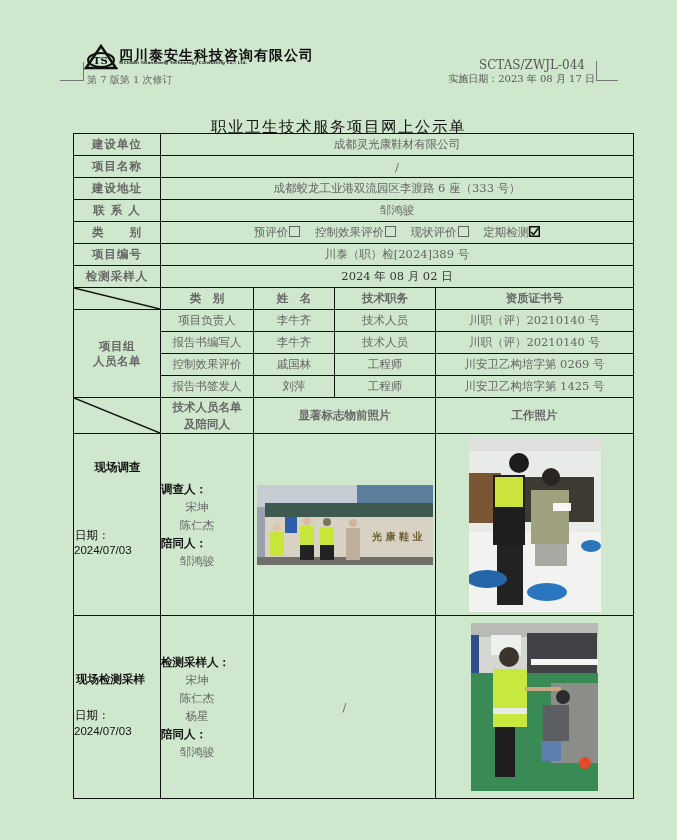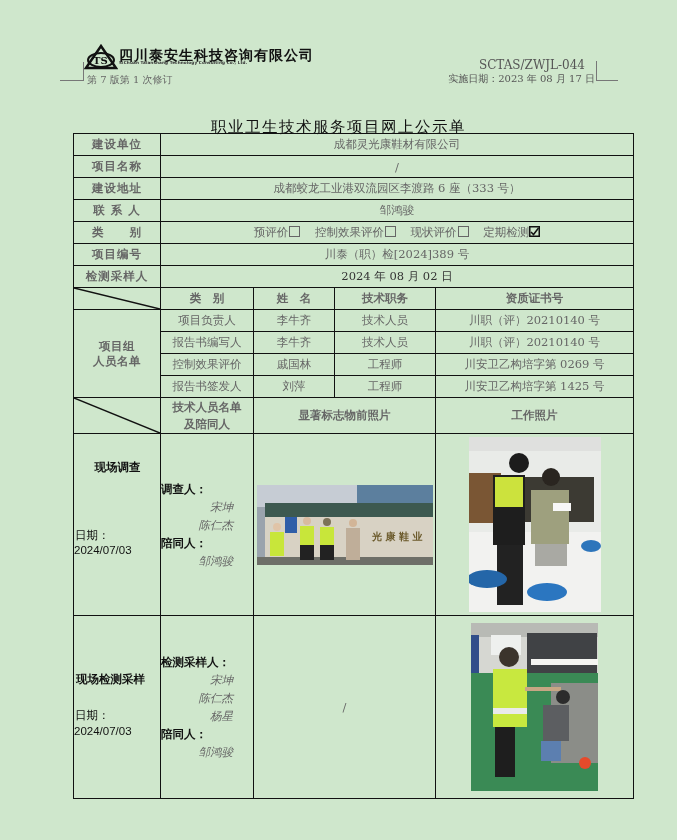--- a/index.html
+++ b/index.html
@@ -22,21 +22,21 @@
     table.main { position:absolute; left:61px; top:133px; width:560px; border-collapse:collapse; table-layout:fixed; font-size:11.5px;margin-left:12px; }
     table.main td { border:1.5px solid #111; text-align:center; vertical-align:middle; padding:0; color:#666; }
     td.lbl { color:#111; font-weight:bold; letter-spacing:1px; font-size:11.5px; }
     td.hdr { color:#111; font-weight:bold; }
     .row23 td { height:21px; }
     .diag { position:relative; }
     .diag svg { position:absolute; left:0; top:0; width:100%; height:100%; }
     .left-block { text-align:left !important; vertical-align:top !important; color:#111; }
     .photo { display:block; }
     .staff-label { color:#111; font-weight:bold; display:block; text-align:left; }
-    .staff-name { color:#666; display:block; text-align:right; padding-right:20px;font-style:italic; }
+    .staff-name { color:#666; display:block; text-align:center; padding-right:20px; }
     .check { display:inline-block; width:9px; height:9px; border:1px solid #666; vertical-align:-1px; margin-left:1px; }
   </style>
 </head>
 <body>
 
 <svg class="logo" viewBox="0 0 34 26">
   <path d="M2 24 L17 2 L32 24 Z" fill="none" stroke="#111" stroke-width="2.5"></path>
   <ellipse cx="17" cy="16" rx="13" ry="7" fill="none" stroke="#111" stroke-width="2"></ellipse>
   <text x="9" y="20" font-size="10" font-weight="bold" fill="#111" font-family="DejaVu Serif, serif">TS</text>
 </svg>

